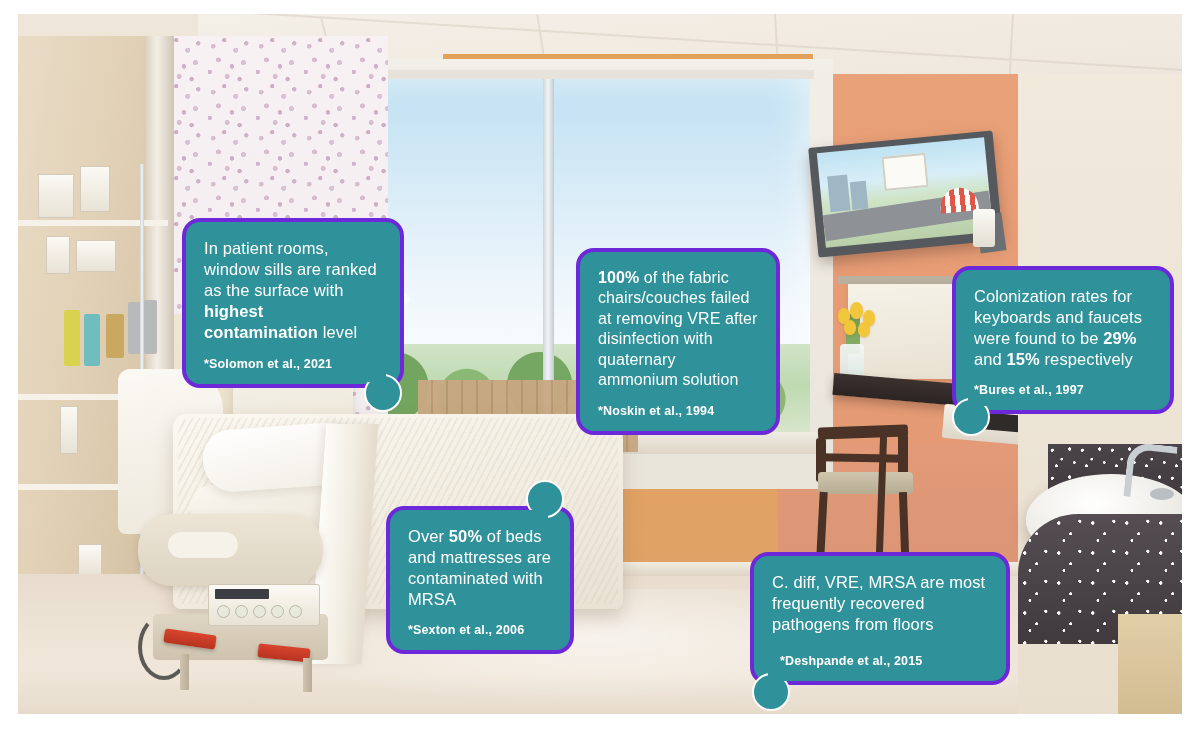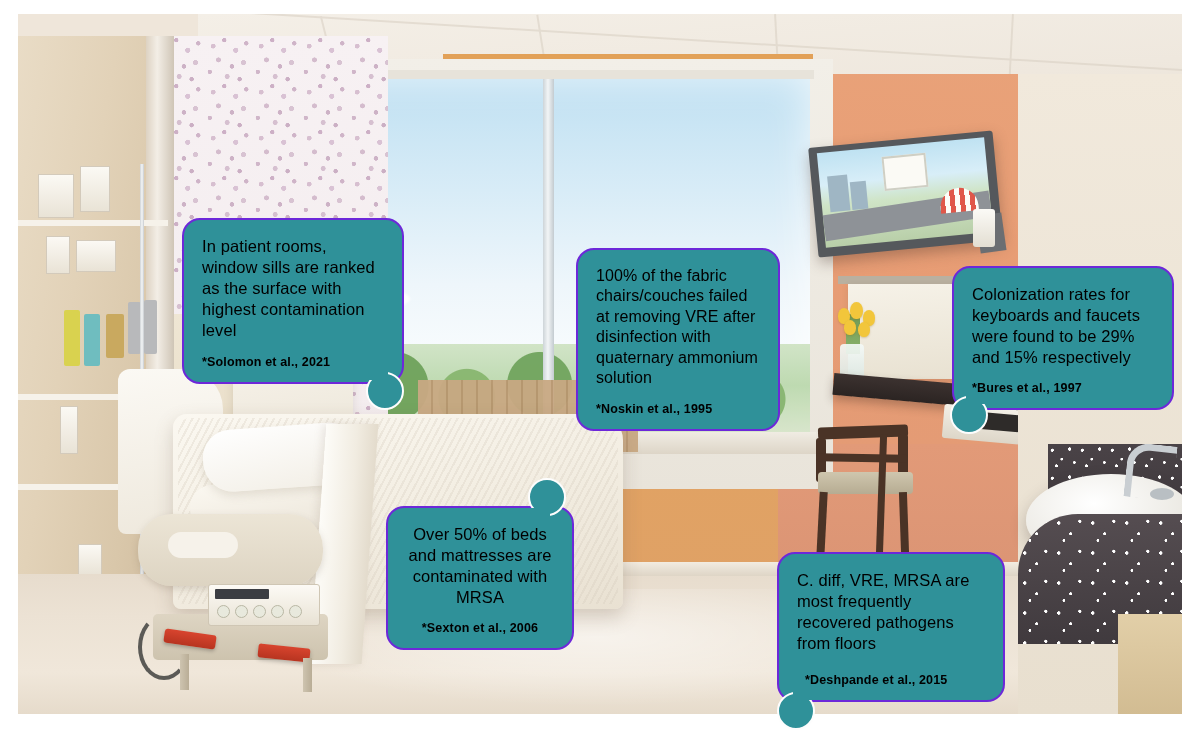--- a/index.html
+++ b/index.html
@@ -264,31 +264,31 @@
     border-radius:22px 0 0 0;
     transform:rotate(6deg);
   }
   .faucet-base{left:1132px;top:474px;width:24px;height:12px;background:#b9bfc3;border-radius:50%;}
   .cabinet{left:1100px;top:600px;width:64px;height:100px;background:linear-gradient(180deg,#e2cfa8,#d2bc92);}
 
   
   .bubble{
     position:absolute;
     background:#2f9199;
-    color:#000000;
+    color:#ffffff;
     border-radius:18px;
-    border:2px solid #6d28d9;
+    border:4px solid #6d28d9;
     box-sizing:border-box;
     padding:16px 18px 12px 18px;
     line-height:1.28;
     letter-spacing:.1px;
   }
   .bubble p{margin:0;}
   .bubble .body{font-size:16.5px;font-weight:400;}
-  .bubble .body b{font-weight:400;}
+  .bubble .body b{font-weight:700;}
   .bubble .cite{
     font-size:12.5px;font-weight:600;margin-top:12px;display:block;
     letter-spacing:.15px;
   }
   
   .tail{
     position:absolute;width:38px;height:38px;border-radius:50%;
     background:#2f9199;border:2px solid #fdfdfd;box-sizing:border-box;
   }
   .tail::after{
@@ -298,25 +298,25 @@
   #b1{left:182px;top:218px;width:222px;}
   #b1 .tail{right:-2px;bottom:-28px;}
   #b1 .tail::after{left:-2px;top:-6px;width:22px;height:12px;}
 
   #b2{left:576px;top:248px;width:204px;}
 
   #b3{left:952px;top:266px;width:222px;}
   #b3 .tail{left:-4px;bottom:-26px;}
   #b3 .tail::after{right:-2px;top:-6px;width:22px;height:12px;}
 
-  #b4{left:386px;top:506px;width:188px;text-align:center;}
+  #b4{left:386px;top:506px;width:188px;}
   #b4 .tail{right:6px;top:-30px;}
   #b4 .tail::after{left:-2px;bottom:-6px;width:22px;height:12px;}
 
-  #b5{left:777px;top:552px;width:228px;}
+  #b5{left:750px;top:552px;width:260px;}
   #b5 .tail{left:-2px;bottom:-30px;}
   #b5 .tail::after{right:-2px;top:-6px;width:22px;height:12px;}
 
   #b2 .body{font-size:16px;}
   #b5 .cite{margin-top:18px;padding-left:8px;}
 </style>
 </head>
 <body>
 
 <div id="stage">
@@ -448,21 +448,21 @@
   </div>
 
   <div class="bubble" id="b1">
     <p class="body">In patient rooms, window sills are ranked as the surface with <b>highest contamination</b> level</p>
     <span class="cite">*Solomon et al., 2021</span>
     <span class="tail"></span>
   </div>
 
   <div class="bubble" id="b2">
     <p class="body"><b>100%</b> of the fabric chairs/couches failed at removing VRE after disinfection with quaternary ammonium solution</p>
-    <span class="cite">*Noskin et al., 1995</span>
+    <span class="cite">*Noskin et al., 1994</span>
   </div>
 
   <div class="bubble" id="b3">
     <p class="body">Colonization rates for keyboards and faucets were found to be <b>29%</b> and <b>15%</b> respectively</p>
     <span class="cite">*Bures et al., 1997</span>
     <span class="tail"></span>
   </div>
 
   <div class="bubble" id="b4">
     <p class="body">Over <b>50%</b> of beds and mattresses are contaminated with MRSA</p>

